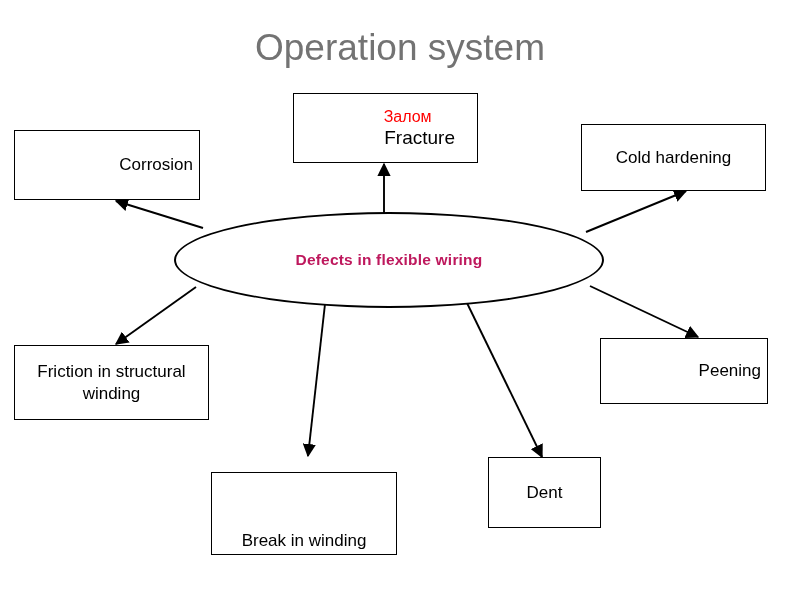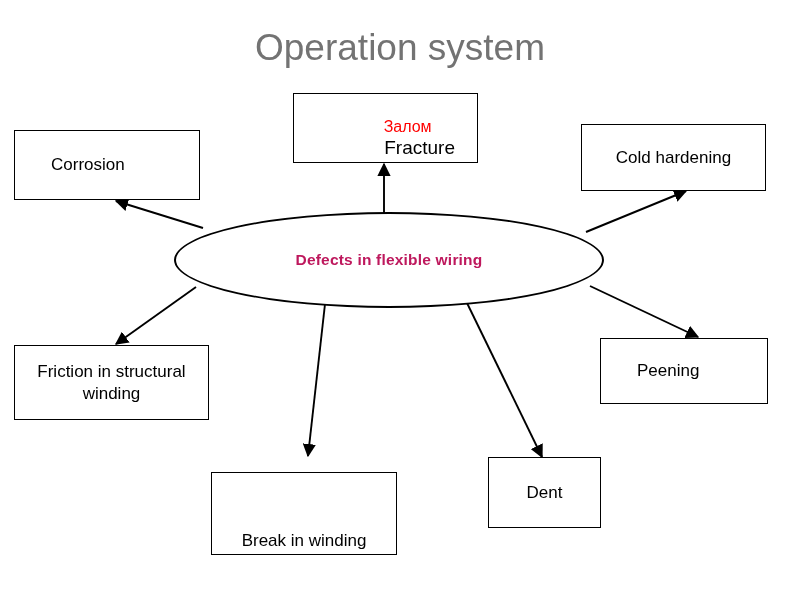--- a/index.html
+++ b/index.html
@@ -40,21 +40,21 @@
     background: #ffffff;
     display: flex;
     align-items: center;
     justify-content: center;
     color: #000000;
     font-size: 17px;
     line-height: 22px;
     text-align: center;
     padding: 2px 6px;
   }
-  .node.lean-left { justify-content: flex-start; padding-left: 36px; }
+  .node.lean-left { justify-content: flex-end; padding-left: 36px; }
   .node.lean-right { justify-content: flex-end; padding-right: 22px; }
   .node-lines { display: block; }
   .node-line { display: block; }
   .line-ru {
     color: #ff0000;
     font-size: 16px;
     line-height: 19px;
   }
   .line-en {
     color: #000000;
@@ -99,21 +99,21 @@
       <line x1="590" y1="286" x2="698" y2="337"></line>
       <line x1="325" y1="304" x2="308" y2="456"></line>
       <line x1="467" y1="303" x2="542" y2="457"></line>
     </g>
   </svg>
 
   <div class="node lean-left" style="left:14px; top:130px; width:186px; height:70px;">
     <span>Corrosion</span>
   </div>
 
-  <div class="node lean-right" style="left:293px; top:93px; width:185px; height:70px;align-items:flex-end;">
+  <div class="node lean-right" style="left:293px; top:93px; width:185px; height:70px;">
     <span class="node-lines">
       <span class="node-line line-ru">Залом</span>
       <span class="node-line line-en">Fracture</span>
     </span>
   </div>
 
   <div class="node" style="left:581px; top:124px; width:185px; height:67px;">
     <span>Cold hardening</span>
   </div>
 

